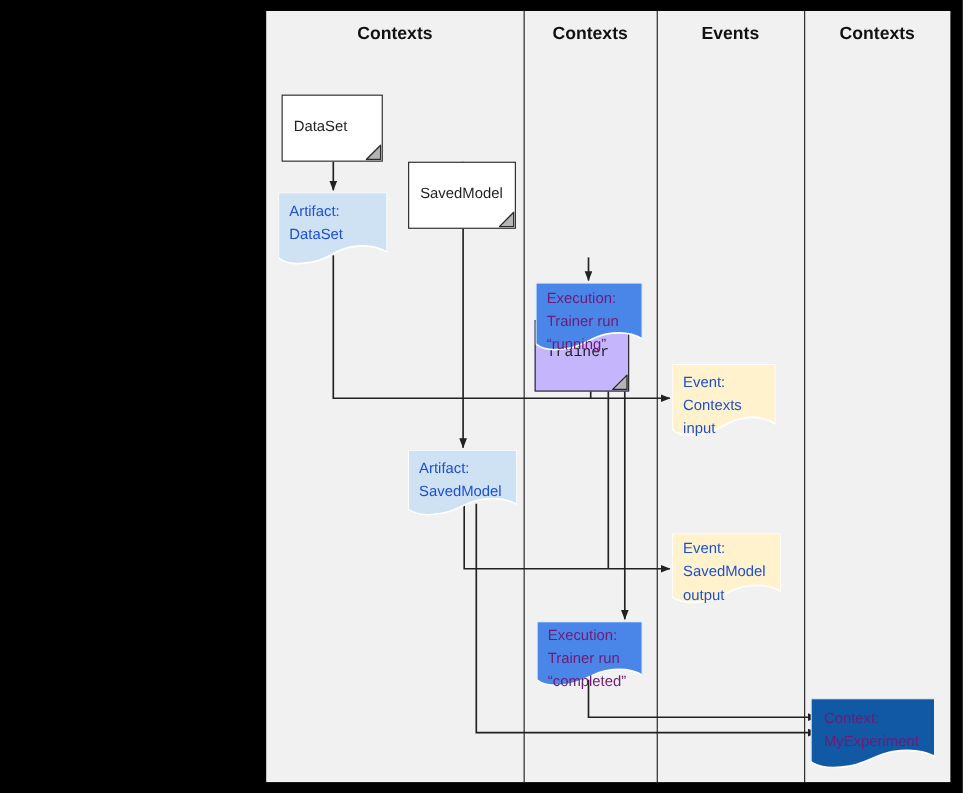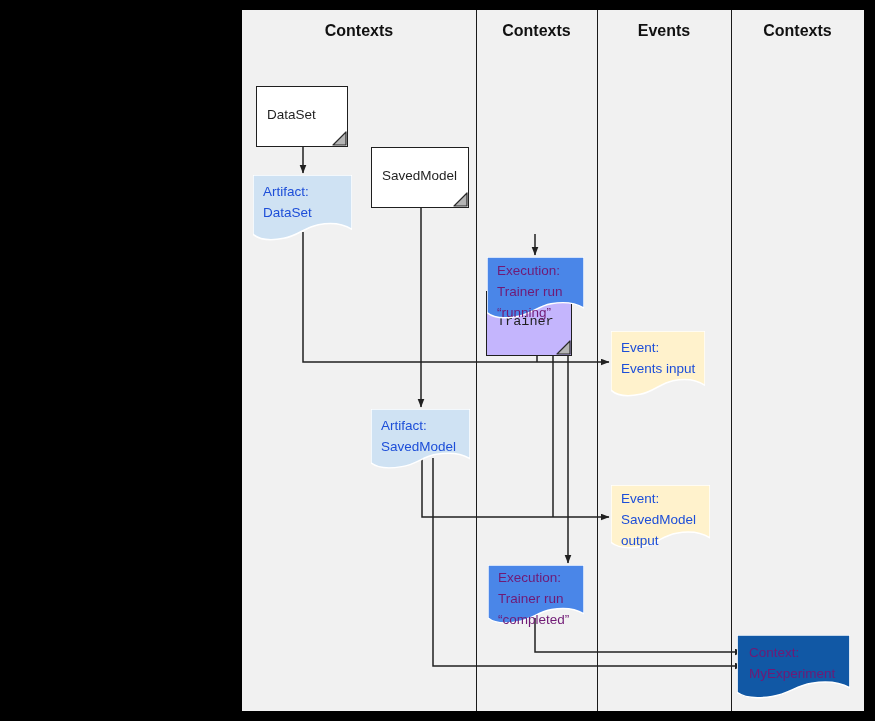--- a/index.html
+++ b/index.html
@@ -120,21 +120,21 @@
         <div>“running”</div>
       </div>
     </div>
 
     <div class="node" style="left:369px;top:321px;width:94px;height:67px">
       <svg class="doc-shape" viewBox="0 0 100 64" preserveAspectRatio="none">
         <path d="M0,0 H100 V52 C91,46.5 80,45 66,47.5 C52,50 46,58 31,60.5 C17,63 6,61.5 0,56.5 Z" stroke="#ffffff" stroke-width="1.5" fill="#fff2cc"></path>
       </svg>
       <div class="doc-label dark">
         <div>Event:</div>
-        <div>Events input</div>
+        <div>Contexts input</div>
       </div>
     </div>
 
     <div class="node" style="left:129px;top:399px;width:99px;height:61px">
       <svg class="doc-shape" viewBox="0 0 100 64" preserveAspectRatio="none">
         <path d="M0,0 H100 V52 C91,46.5 80,45 66,47.5 C52,50 46,58 31,60.5 C17,63 6,61.5 0,56.5 Z" stroke="#ffffff" stroke-width="1.5" fill="#cfe2f3"></path>
       </svg>
       <div class="doc-label dark">
         <div>Artifact:</div>
         <div>SavedModel</div>

